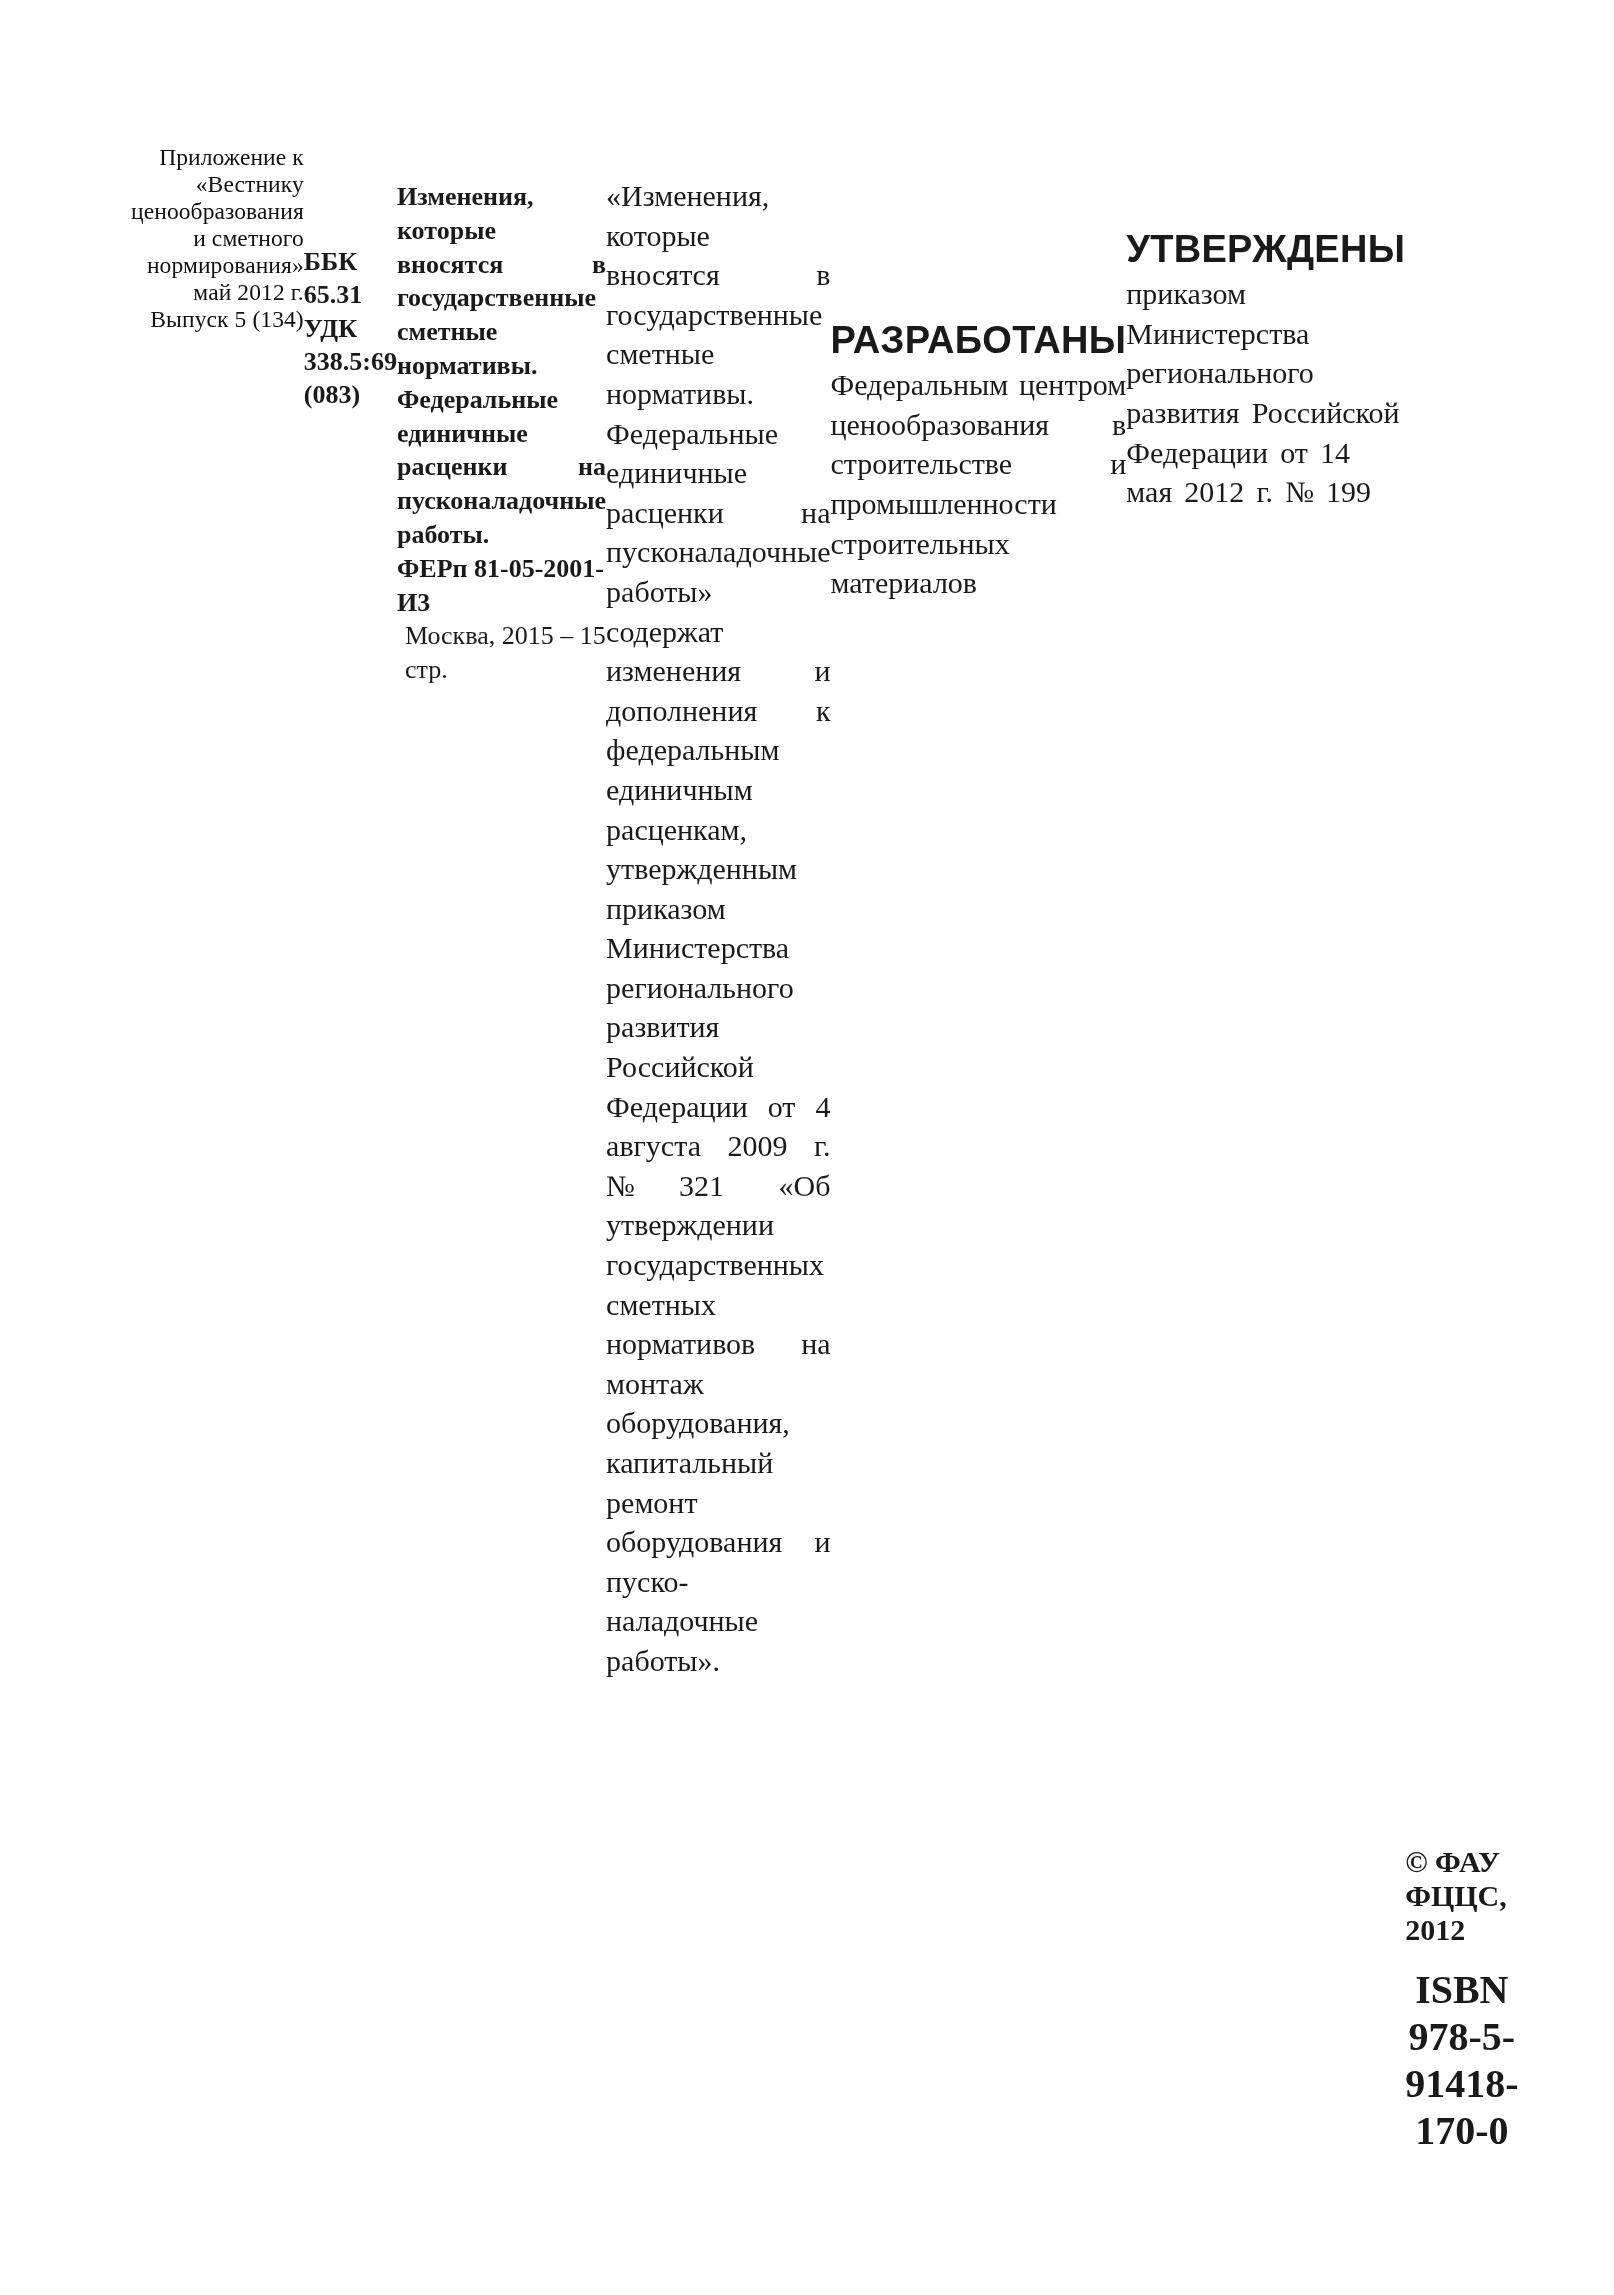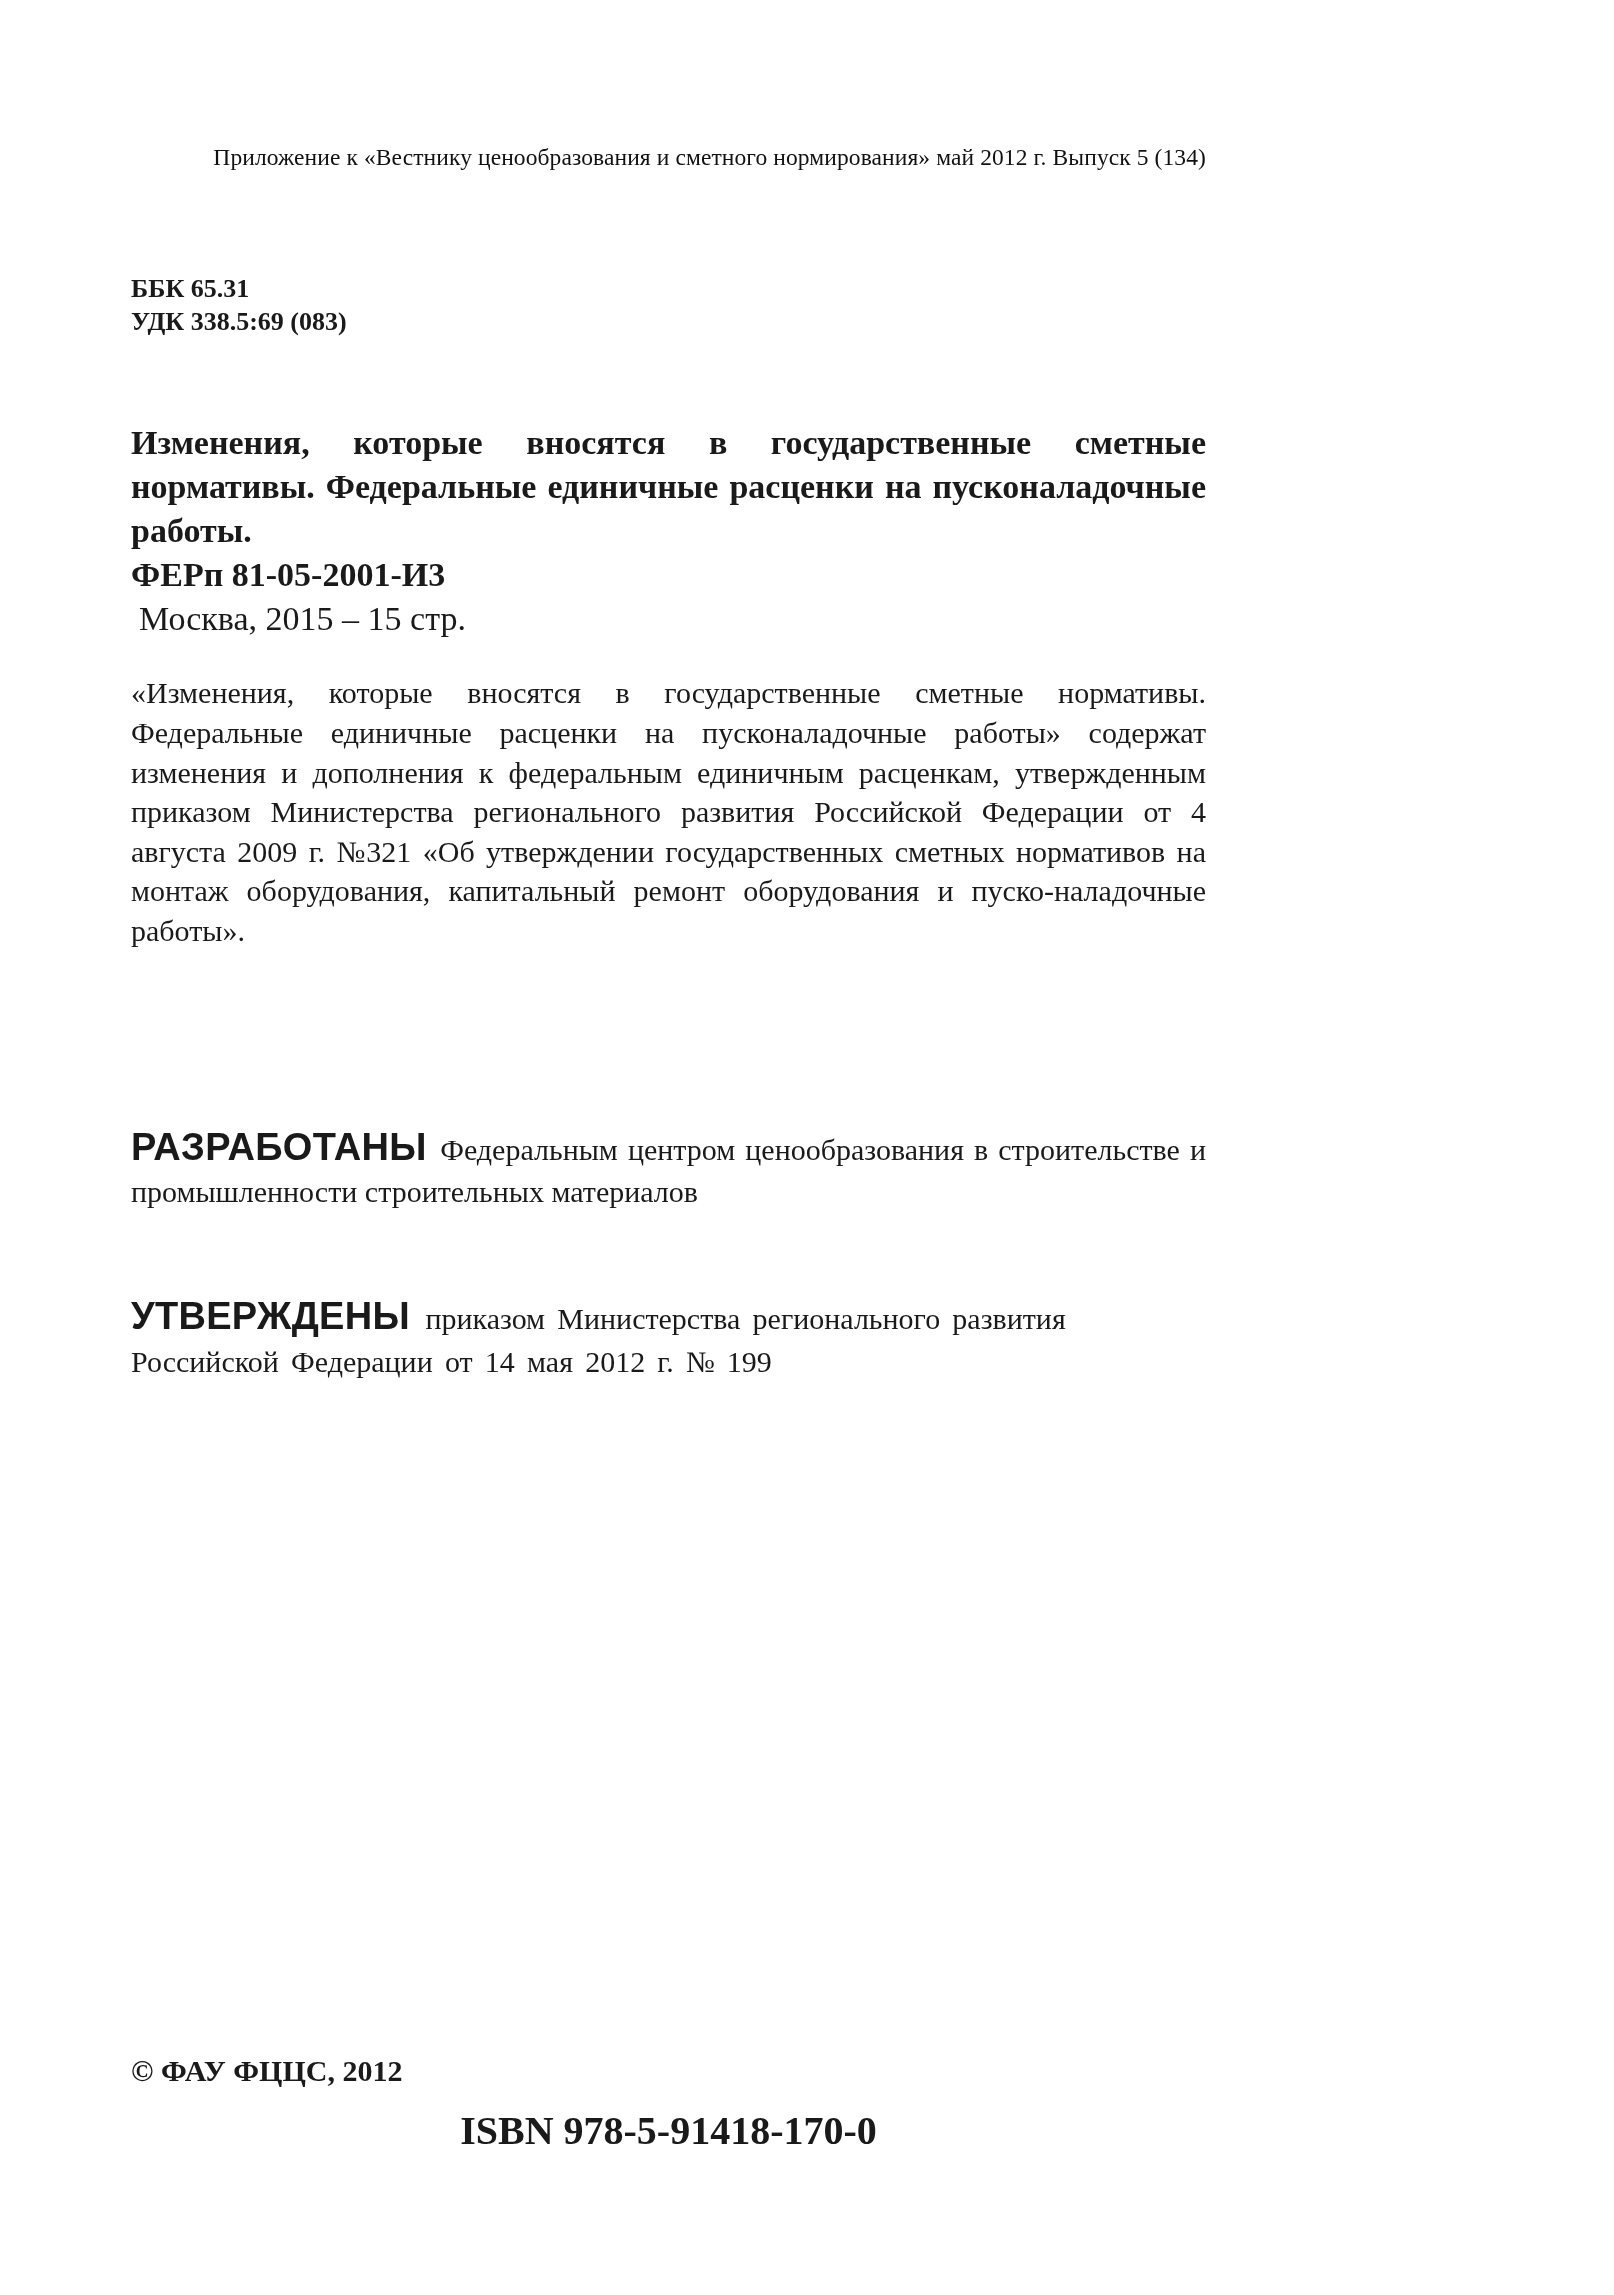--- a/index.html
+++ b/index.html
@@ -7,38 +7,38 @@
     background: #ffffff;
     font-family: "Liberation Serif", "DejaVu Serif", serif;
   }
   .page {
     position: relative;
     width: 1333px;
     height: 2295px;
     background: #ffffff;
     color: #1a1a1a;
     display: flex;
-    flex-direction: column;
+    flex-direction: row;
     padding: 144px 127px 141px 131px;
   }
   .header-line {
     text-align: right;
     font-size: 23.5px;
     letter-spacing: 0.1px;
     color: #111;
   }
   .codes-block {
     margin-top: 101px;
     font-weight: bold;
     font-size: 26px;
     line-height: 1.28;
   }
   .title-block {
-    margin-top: 82px;
-    font-size: 34px;
+    margin-top: 36px;
+    font-size: 26px;
     line-height: 1.3;
   }
   .title-main {
     font-weight: bold;
     text-align: justify;
   }
   .title-code {
     font-weight: bold;
   }
   .title-city {

